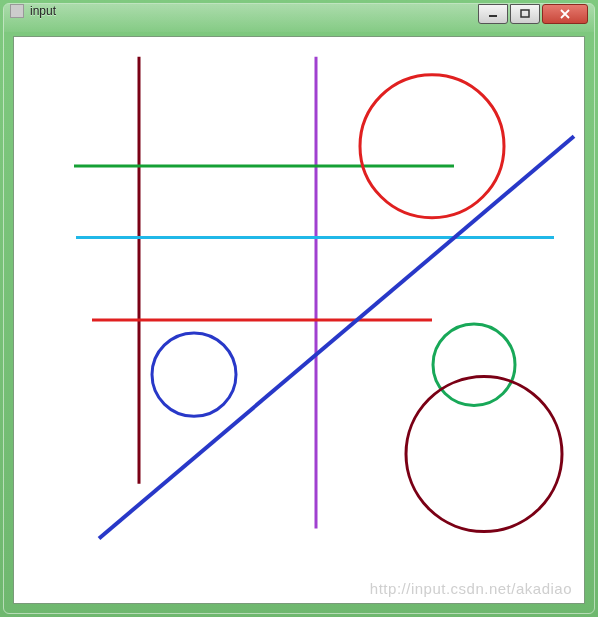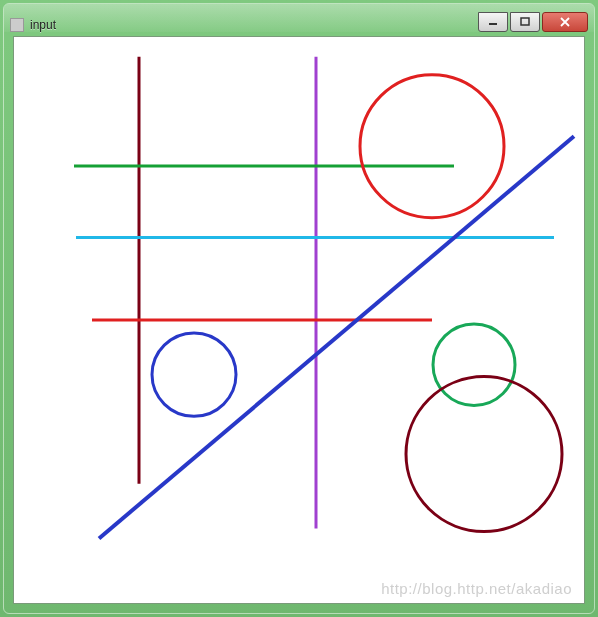--- a/index.html
+++ b/index.html
@@ -22,21 +22,21 @@
       left: 3px;
       right: 3px;
       bottom: 3px;
       border: 1px solid rgba(255,255,255,0.5);
       border-radius: 6px;
       overflow: hidden;
     }
     .titlebar {
       height: 28px;
       display: flex;
-      align-items: flex-end;
+      align-items: flex-start;
       padding: 0 6px;
       background: linear-gradient(to bottom, rgba(255,255,255,0.35), rgba(255,255,255,0.05));
     }
     .app-icon {
       width: 14px;
       height: 14px;
       background: #ccc;
       border: 1px solid #999;
       margin-right: 6px;
       display: inline-block;
@@ -133,15 +133,15 @@
         <line x1="302" y1="20" x2="302" y2="495" stroke="#a040d0" stroke-width="3"></line>
         <line x1="60" y1="130" x2="440" y2="130" stroke="#15a035" stroke-width="3"></line>
         <line x1="62" y1="202" x2="540" y2="202" stroke="#20b8e8" stroke-width="3"></line>
         <line x1="78" y1="285" x2="418" y2="285" stroke="#e02020" stroke-width="3"></line>
         <line x1="85" y1="505" x2="560" y2="100" stroke="#2838c8" stroke-width="4"></line>
         <circle cx="418" cy="110" r="72" stroke="#e02020" stroke-width="3" fill="none"></circle>
         <circle cx="180" cy="340" r="42" stroke="#2838c8" stroke-width="3" fill="none"></circle>
         <circle cx="460" cy="330" r="41" stroke="#18a858" stroke-width="3" fill="none"></circle>
         <circle cx="470" cy="420" r="78" stroke="#7a0015" stroke-width="3" fill="none"></circle>
       </svg>
-    <div class="watermark">http://blog.http.net/akadiao</div>
+    <div class="watermark">http://input.csdn.net/akadiao</div>
   </div>
 </div>
 
 </body></html>

